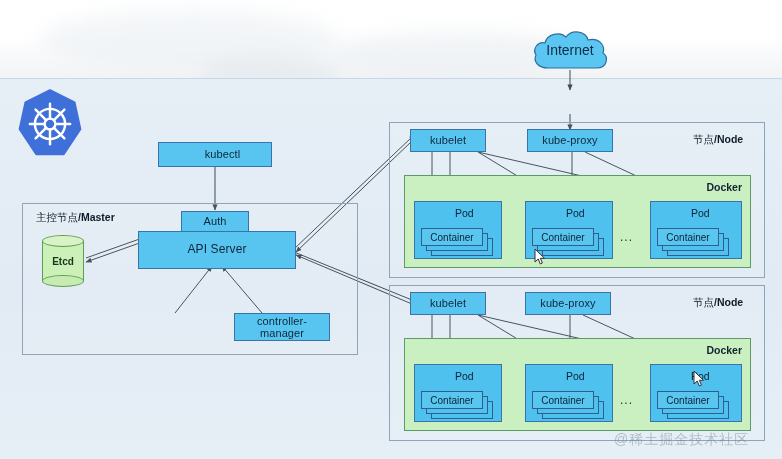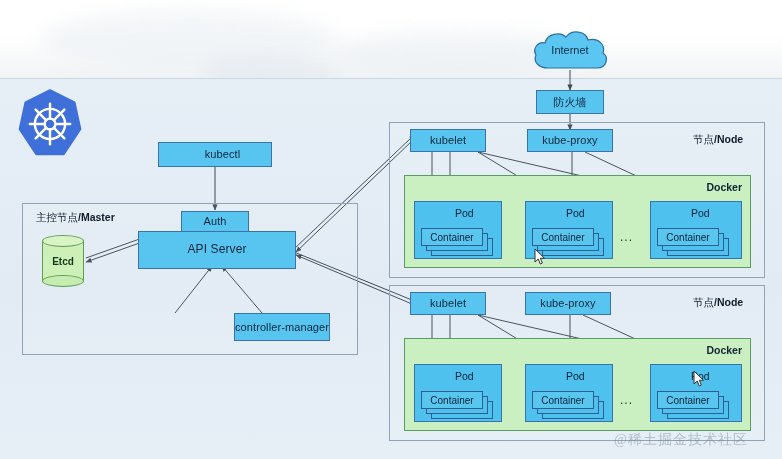--- a/index.html
+++ b/index.html
@@ -136,32 +136,32 @@
   .etcd .txt {
     position: absolute; left: 0; top: 0; width: 100%; height: 100%;
     display:flex; align-items:center; justify-content:center;
     font-size: 10px; font-weight: bold; color: #14381a;
   }
   
   .cloud { position: absolute; }
   .cloudtxt {
     position: absolute; left:0; top:0; width:100%; height:100%;
     display:flex; align-items:center; justify-content:center;
-    font-size: 11px; color:#0d2c44;
+    font-size: 14px; color:#0d2c44;
   }
   
   .k8slogo { position: absolute; }
   svg.lines { position: absolute; left:0; top:0; width:782px; height:459px; pointer-events:none; }
   .watermark {
     position: absolute;
     font-size: 14px;
     color: rgba(110,130,145,0.45);
     letter-spacing: 1px;
     white-space: nowrap;
-    font-family: Liberation Serif, serif;
+    font-family: Liberation Sans, sans-serif;
   }
   .cursor { position: absolute; width: 12px; height: 18px; }
 </style>
 </head>
 <body>
 
 <div id="stage">
 
   <div class="topband"></div>
   <div class="smudge" style="left:40px; top:10px; width:300px; height:60px;"></div>
@@ -240,23 +240,20 @@
   </div>
 
   <div class="cloud" style="left:528px; top:28px; width:84px; height:44px;">
     <svg viewBox="0 0 84 44" width="84" height="44">
       <path d="M20,40 C10,40 5,33 8,27 C4,21 10,13 17,15 C19,6 32,3 38,9
                C44,1 58,3 60,12 C70,9 78,17 75,25 C81,29 79,40 69,40 Z" fill="#5cc6f2" stroke="#2e6f9e" stroke-width="1.2"></path>
     </svg>
     <div class="cloudtxt">Internet</div>
   </div>
 
-  <div class="boxblue" style="left:536px; top:90px; width:68px; height:24px;">
-    <span>防火墙</span>
-  </div>
 
   <div class="boxblue" style="left:158px; top:142px; width:114px; height:25px;padding-left:15px;">
     <span>kubectl</span>
   </div>
 
   <div class="group" style="left:22px; top:203px; width:336px; height:152px;"></div>
   <div class="grouplabel" style="left:36px; top:211px;">
     <span>主控节点</span><b>/Master</b>
   </div>
 
@@ -269,21 +266,21 @@
   </div>
 
   <div class="etcd" style="left:42px; top:235px; width:42px; height:52px;">
     <div class="body"></div>
     <div class="bot"></div>
     <div class="top"></div>
     <div class="txt">Etcd</div>
   </div>
 
 
-  <div class="boxblue" style="left:234px; top:313px; width:96px; height:28px; flex-direction:row;">
+  <div class="boxblue" style="left:234px; top:313px; width:96px; height:28px; flex-direction:column;">
     <span>controller-</span>
     <span>manager</span>
   </div>
 
   <div class="group" style="left:389px; top:122px; width:376px; height:156px;"></div>
   <div class="grouplabel" style="left:693px; top:133px;">
     <span>节点</span><b>/Node</b>
   </div>
 
   <div class="boxblue" style="left:410px; top:129px; width:76px; height:23px;">

